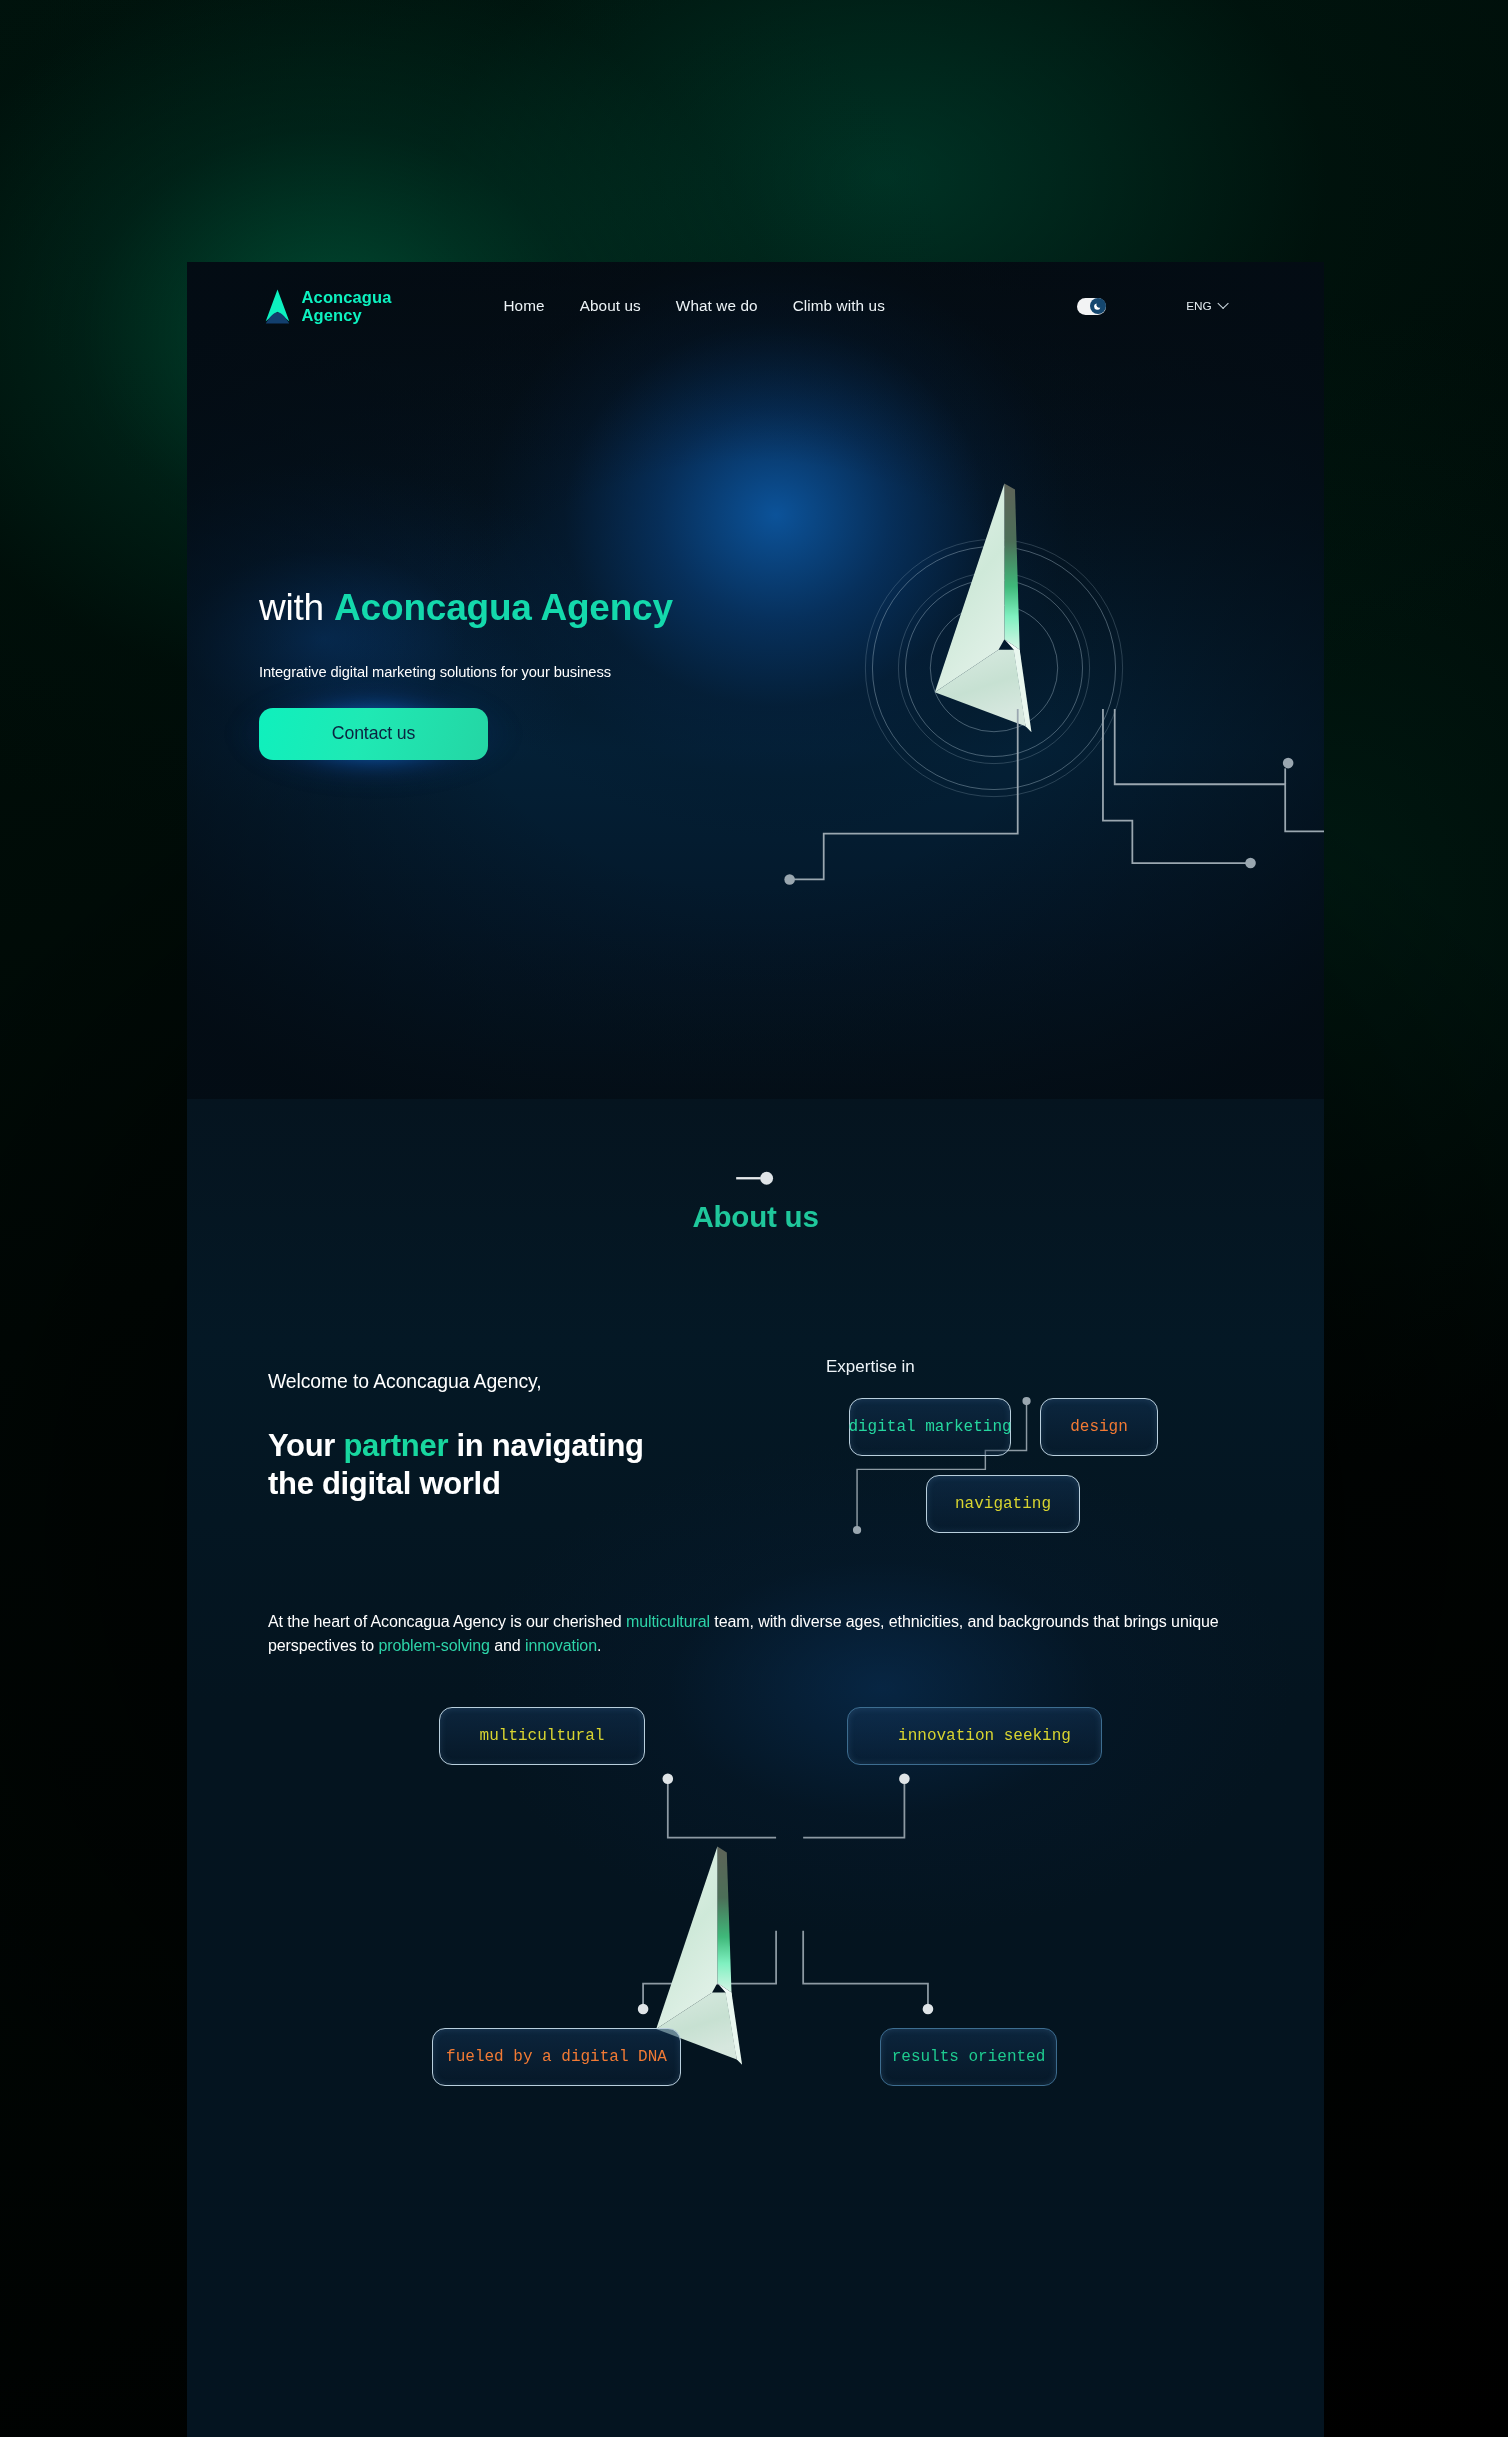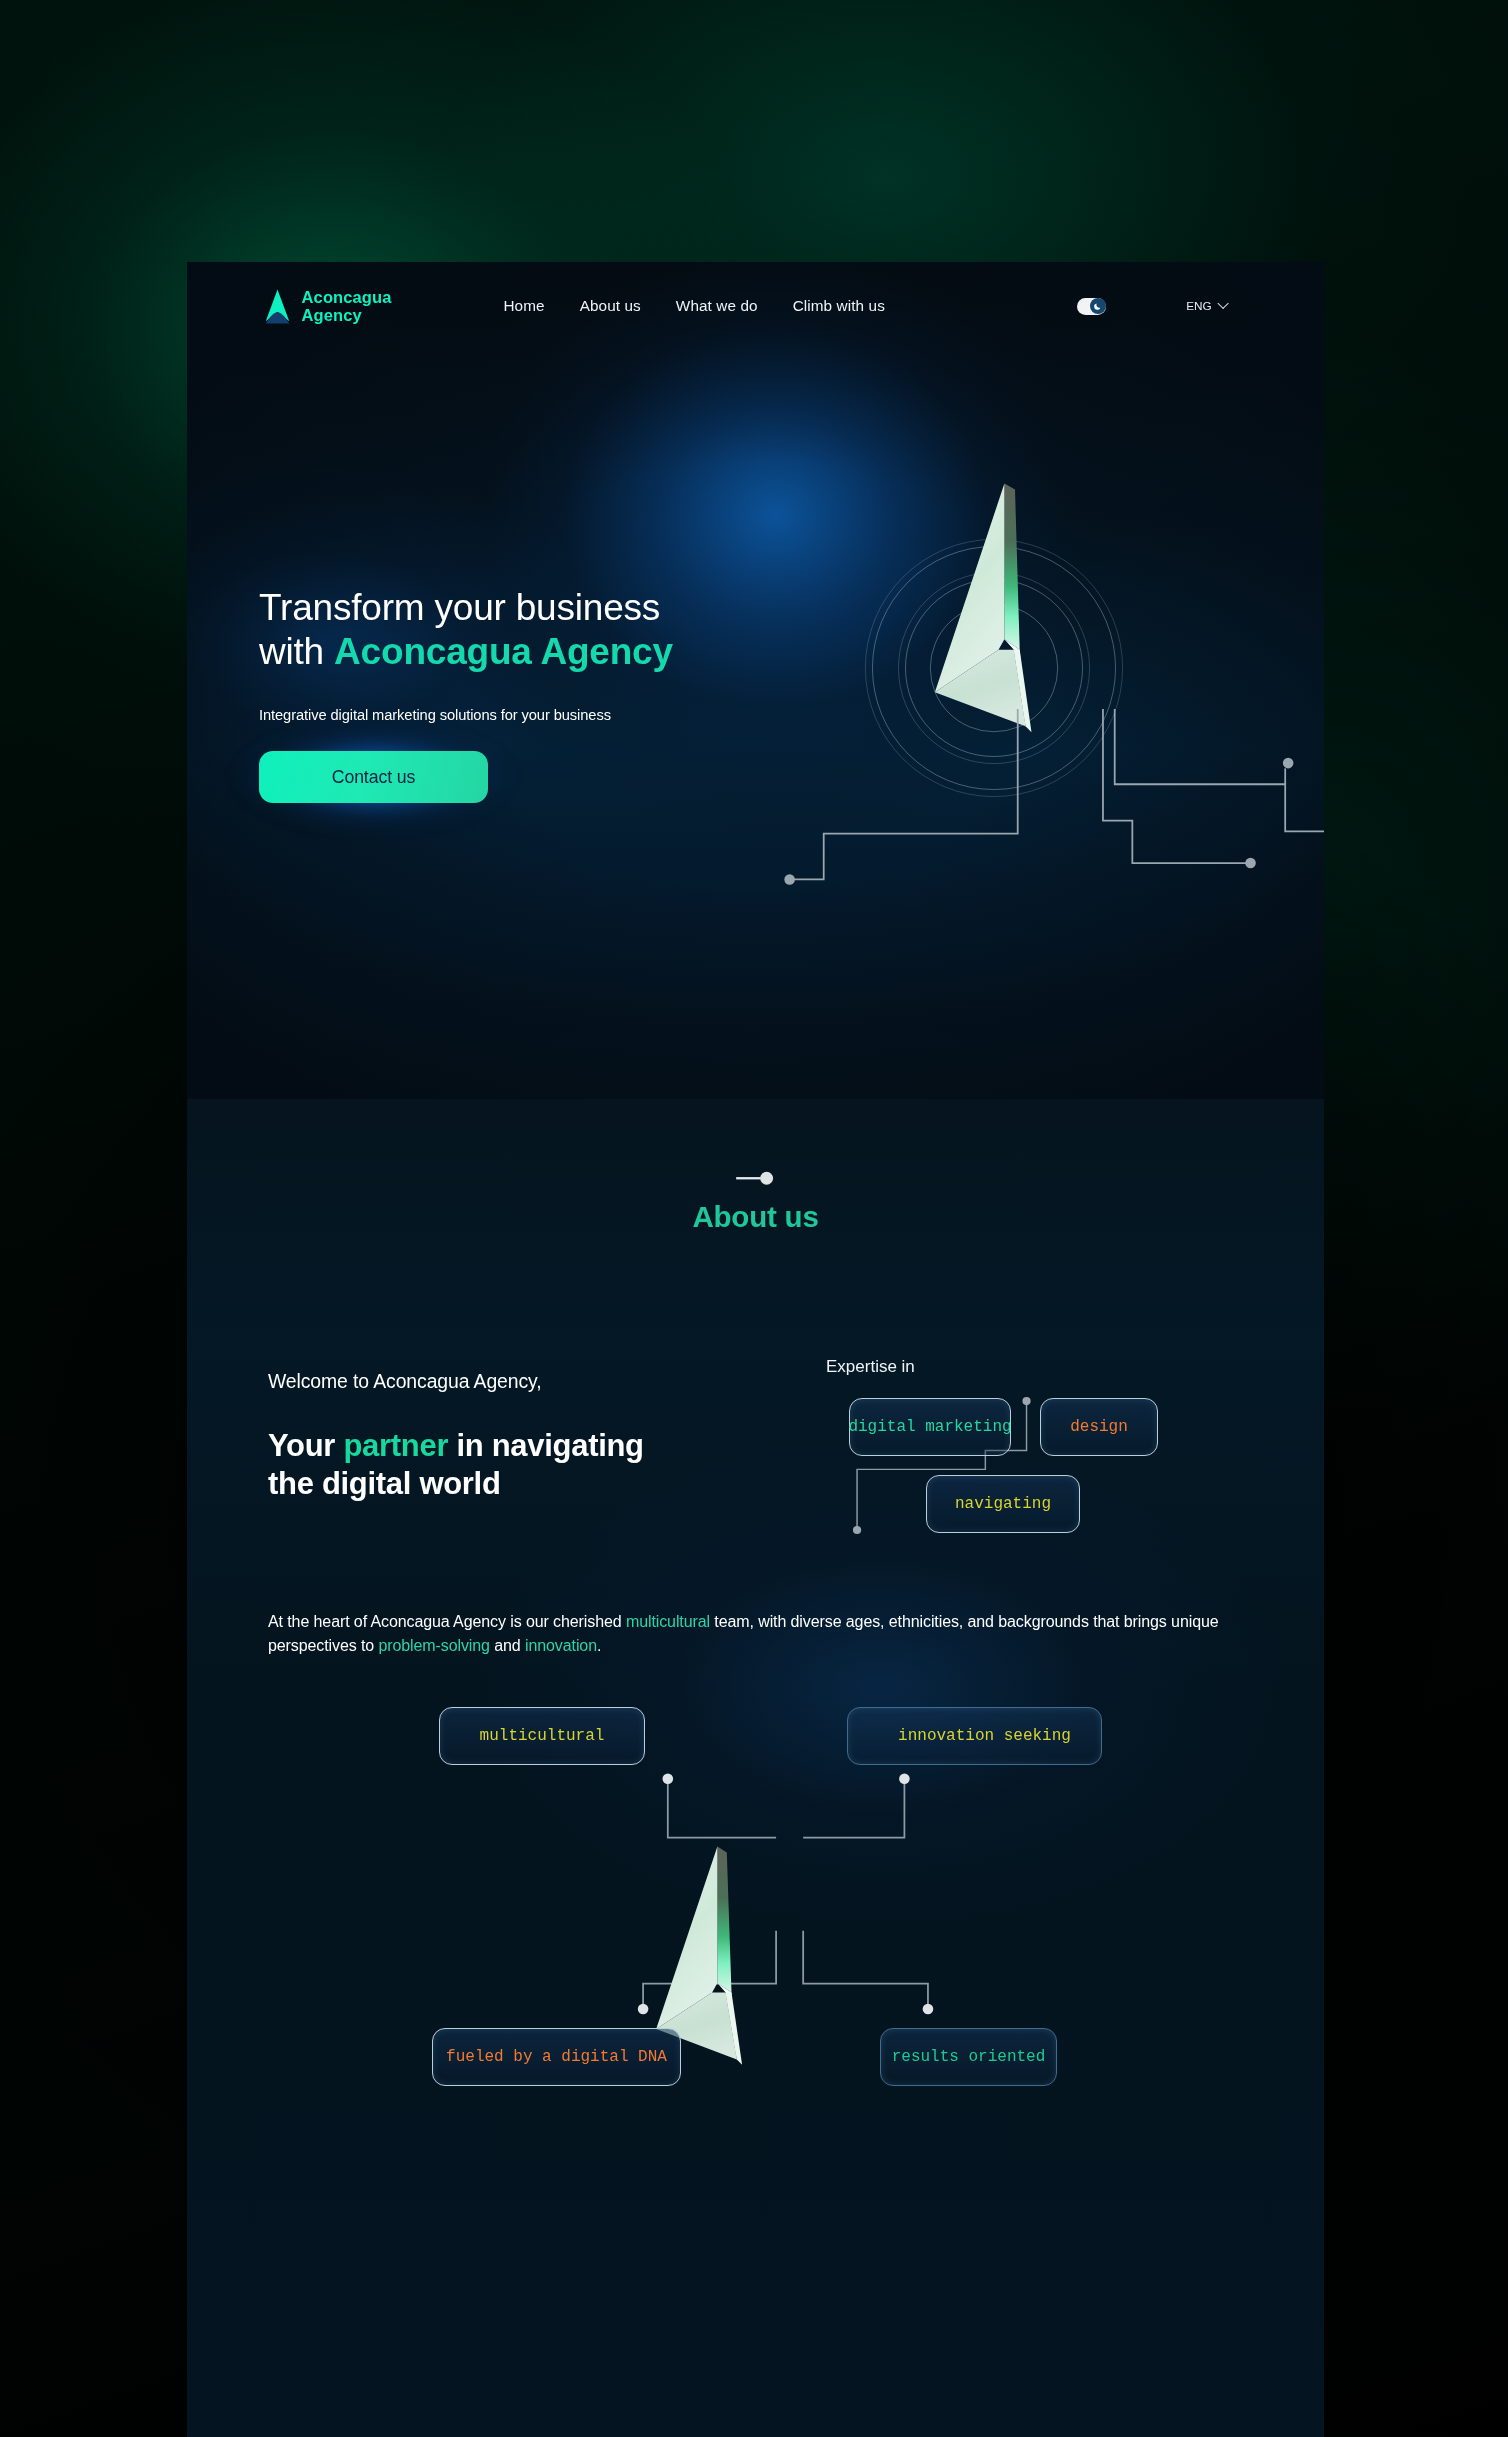--- a/index.html
+++ b/index.html
@@ -181,21 +181,20 @@
         <span class="lang">
           <span>ENG</span>
           <span class="chev"></span>
         </span>
       </div>
     </div>
 
     <div id="hero">
       <div class="hero-copy">
         <div class="h1">
-          <div>Transform your business</div>
           <div><span>with </span><span class="accent">Aconcagua Agency</span></div>
         </div>
         <div class="hero-sub">Integrative digital marketing solutions for your business</div>
         <div class="cta-wrap">
           <div class="cta-glow"></div>
           <button class="cta">Contact us</button>
         </div>
       </div>
 
       <div class="hero-art">

